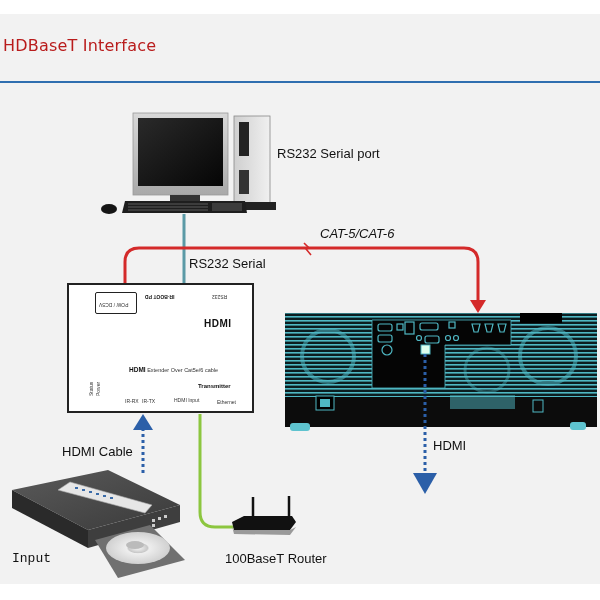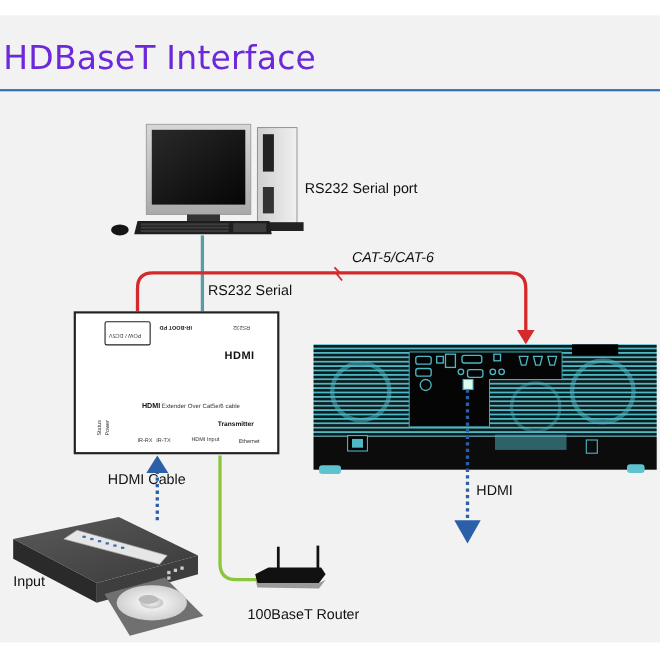--- a/index.html
+++ b/index.html
@@ -1,18 +1,18 @@
 <!DOCTYPE html>
 <html><head>
 <meta charset="utf-8">
 <style>
   html,body{margin:0;padding:0;background:#ffffff;}
   body{width:600px;height:600px;position:relative;overflow:hidden;font-family:"Liberation Sans",sans-serif;}
   .panel{position:absolute;left:0;top:14px;width:600px;height:570px;background:#f2f2f2;}
-  .title{position:absolute;left:3px;top:36px;font-family:"DejaVu Sans",sans-serif;font-size:30px;color:#6d28d9;letter-spacing:0.2px;font-weight:normal;}
+  .title{position:absolute;left:3px;top:36px;font-family:"DejaVu Sans",sans-serif;font-size:16px;color:#b91c1c;letter-spacing:0.2px;font-weight:normal;}
   .title-rule{position:absolute;left:0;top:81px;width:600px;height:2px;background:#2f6fb0;}
   .label{position:absolute;font-size:13px;color:#111;white-space:nowrap;}
   svg.diagram{position:absolute;left:0;top:0;}
   .tx-box{position:absolute;left:67px;top:283px;width:187px;height:130px;background:#fff;border:2px solid #222;box-sizing:border-box;}
   .tx-text{position:absolute;font-size:5px;color:#333;white-space:nowrap;}
   .tx-bold{font-weight:bold;color:#111;}
 </style>
 </head>
 <body>
 
@@ -170,19 +170,19 @@
   </div>
   <div class="tx-text tx-bold" style="left:129px;top:98px;font-size:6px;">Transmitter</div>
   <div class="tx-text" style="left:19px;top:111px;transform:rotate(-90deg);transform-origin:left top;">Status</div>
   <div class="tx-text" style="left:26px;top:111px;transform:rotate(-90deg);transform-origin:left top;">Power</div>
   <div class="tx-text" style="left:56px;top:113px;">IR-RX</div>
   <div class="tx-text" style="left:73px;top:113px;">IR-TX</div>
   <div class="tx-text" style="left:105px;top:112px;">HDMI Input</div>
   <div class="tx-text" style="left:148px;top:114px;">Ethernet</div>
 </div>
 
-<div class="label" style="left:277px;top:163px;">RS232 Serial port</div>
+<div class="label" style="left:277px;top:146px;">RS232 Serial port</div>
 <div class="label" style="left:320px;top:226px;font-style:italic;">CAT-5/CAT-6</div>
 <div class="label" style="left:189px;top:256px;">RS232 Serial</div>
-<div class="label" style="left:62px;top:428px;margin-left:36px;">HDMI Cable</div>
+<div class="label" style="left:62px;top:444px;">HDMI Cable</div>
 <div class="label" style="left:433px;top:438px;">HDMI</div>
-<div class="label" style="left:12px;top:521px;">Input</div>
+<div class="label" style="left:12px;top:551px;font-family:Liberation Mono, monospace;">Input</div>
 <div class="label" style="left:225px;top:551px;">100BaseT Router</div>
 
 </body></html>

